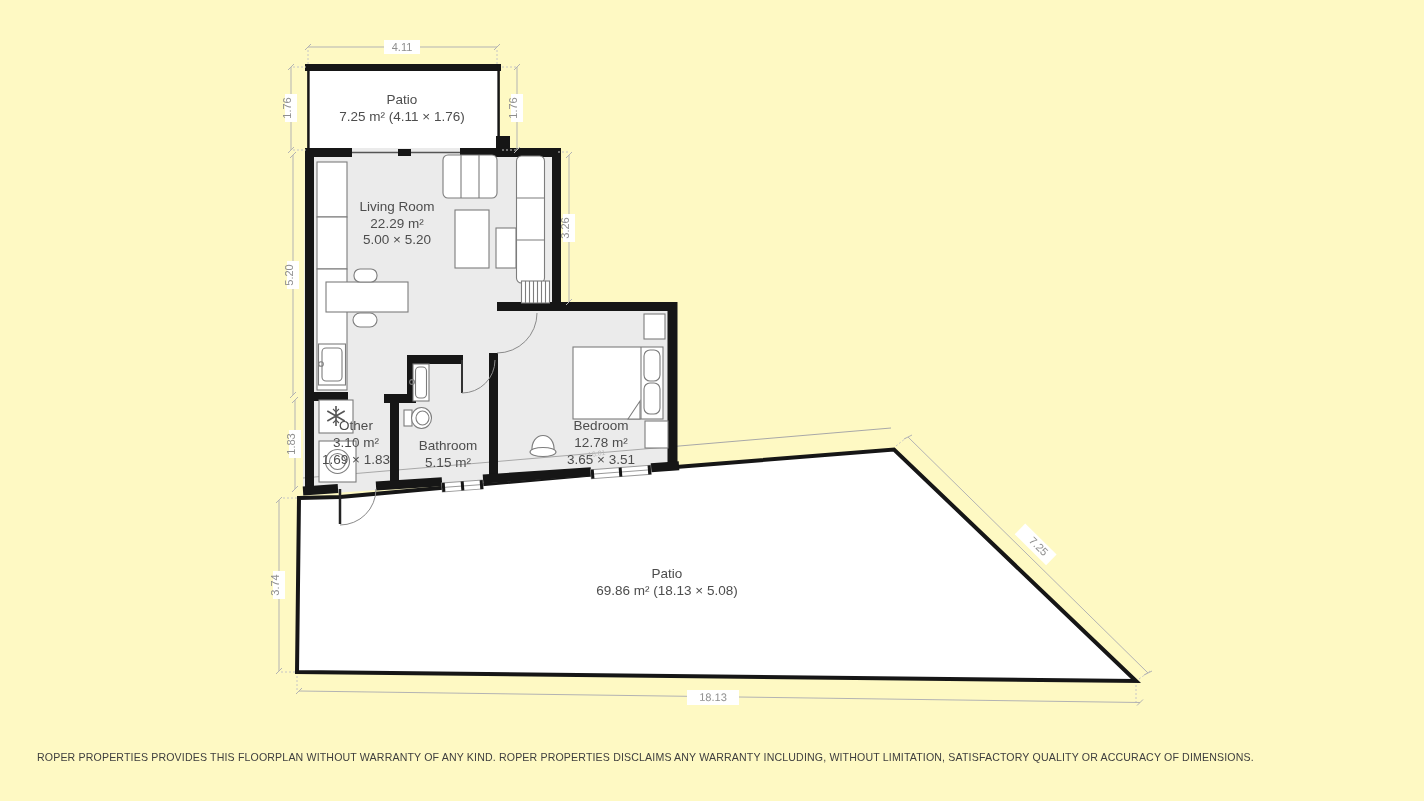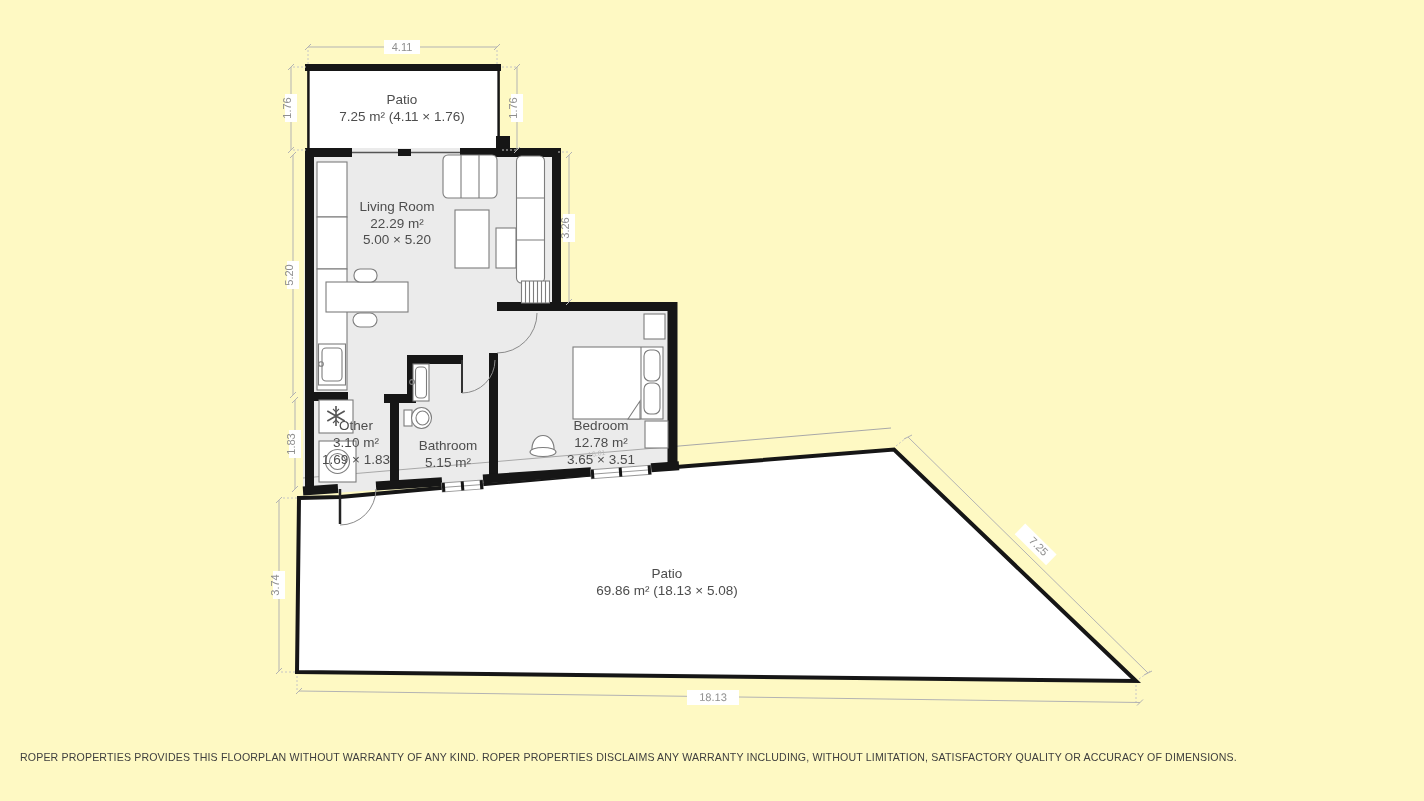--- a/index.html
+++ b/index.html
@@ -10,21 +10,21 @@
   .dim-label{fill:#8f8f8f;font-size:11px;font-family:"Liberation Sans",sans-serif;}
   .faint-label{fill:#b5b5b5;font-size:7px;font-family:"Liberation Sans",sans-serif;}
   .wall{stroke:#161616;fill:none;stroke-linecap:butt;}
   .furn{stroke:#7d7d7d;stroke-width:1.1;fill:#ffffff;}
   .furnline{stroke:#7d7d7d;stroke-width:1.1;fill:none;}
   .dimline{stroke:#b3b3b3;stroke-width:1;fill:none;}
   .dimtick{stroke:#b3b3b3;stroke-width:1;fill:none;}
   .ext{stroke:#c6c6c6;stroke-width:1;stroke-dasharray:2 2;fill:none;}
   .arc{stroke:#8a8a8a;stroke-width:1;fill:none;}
   .labelbg{fill:#ffffff;}
-  #footer{position:absolute;left:20px;top:751px;font-size:10.6px;letter-spacing:.15px;
+  #footer{position:absolute;left:37px;top:751px;font-size:10.6px;letter-spacing:.15px;
           color:#3e3e3e;white-space:nowrap;font-family:"Liberation Sans",sans-serif;}
 </style>
 </head>
 <body>
 
 <div id="stage">
 <svg id="plan" width="1424" height="801" viewBox="0 0 1424 801">
 
   <g>
     <polygon points="299,498 340,497 676,467 894,449.5 1136,681 297,672" fill="#ffffff" stroke="#161616" stroke-width="4"></polygon>

